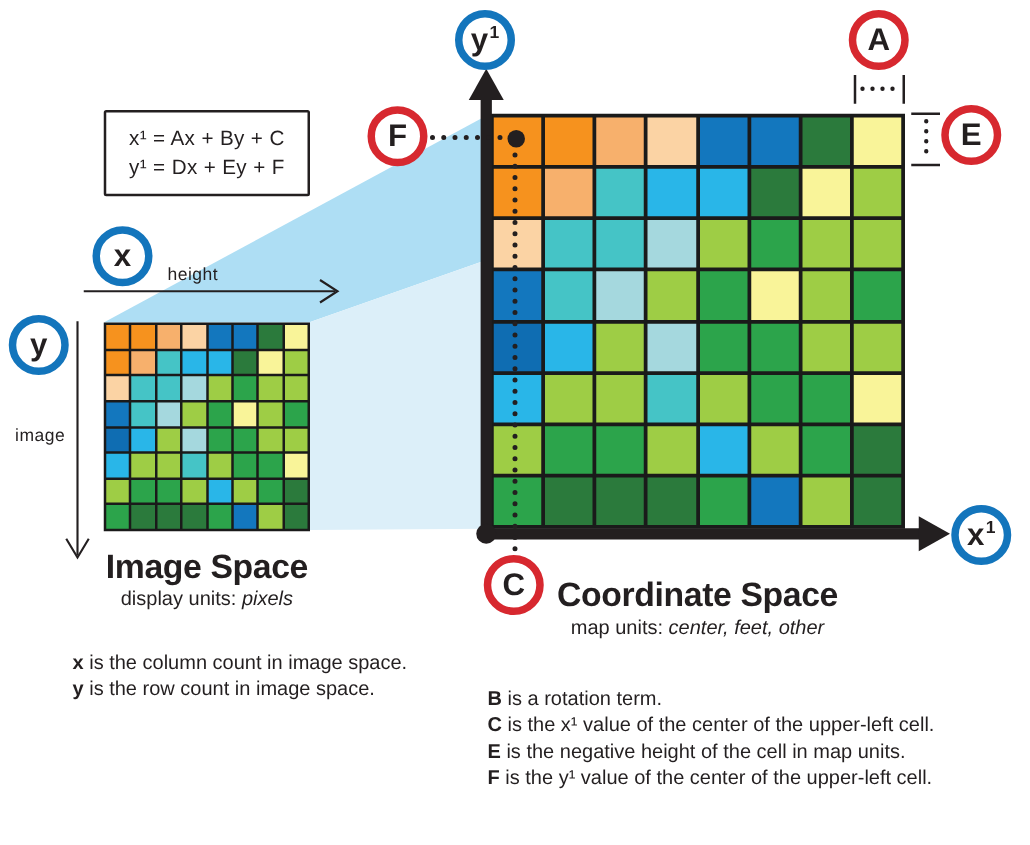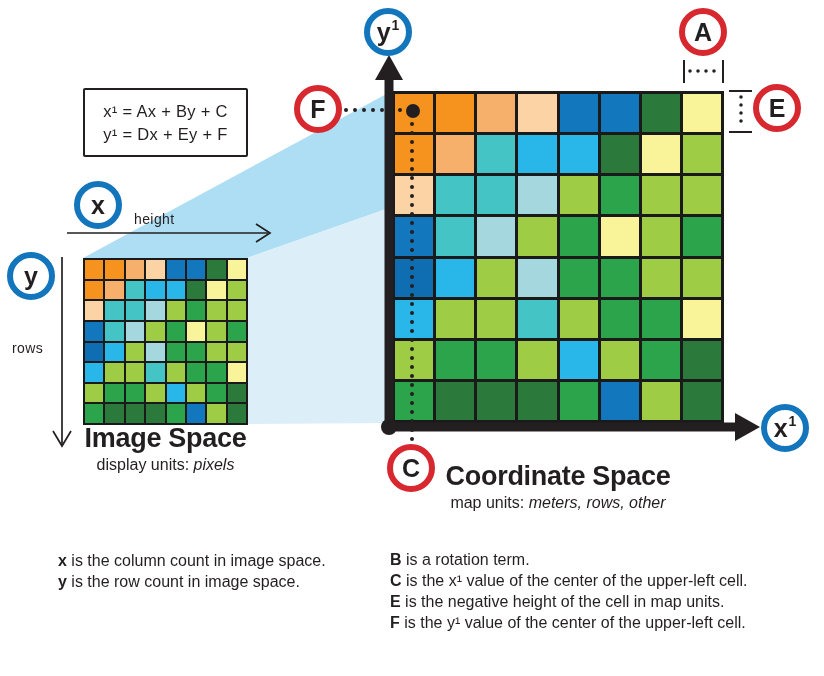--- a/index.html
+++ b/index.html
@@ -28,27 +28,27 @@
   .ring.red  { border:6.5px solid var(--circle-red,#D7282F); }
   .ring sup { font-size:14px; font-weight:bold; margin-top:-14px; margin-left:1px; }
   .formula { position:absolute; left:83px; top:88px; width:165px; height:69px;
              border:2.5px solid var(--ink); border-radius:2px; background:#fff; z-index:4;
              display:flex; flex-direction:column; align-items:center; justify-content:center;
              gap:4px; font-size:16.5px; letter-spacing:0.3px; }
   .axis-caption { position:absolute; font-size:14px; letter-spacing:0.4px; z-index:4; }
   #columns-caption { left:134px; top:211px; }
   #rows-caption { left:12px; top:340px; }
   .space-label { position:absolute; text-align:center; z-index:4; }
-  #image-space-label { left:63px; top:423px; width:205px; }
+  #image-space-label { left:63px; top:438px; width:205px; }
   #coordinate-space-label { left:392px; top:461px; width:332px; }
   .space-title { font-size:27px; font-weight:bold; letter-spacing:-0.3px; }
   .space-sub { font-size:16px; margin-top:2px; }
   .space-sub i { font-style:italic;margin-top:25px; }
   .legend { position:absolute; font-size:16px; line-height:21px; z-index:4; }
-  #legend-left { left:58px; top:550px; }
+  #legend-left { left:58px; top:520px; }
   #legend-right { left:390px; top:549px; }
   .legend b { font-weight:bold; }
 </style>
 </head>
 <body>
 
 <div class="canvas">
 
   <svg id="bg-svg" class="layer" width="824" height="676" viewBox="0 0 824 676">
     <polygon class="wedge-dark" points="83,258 392,91 392,207 247,258"></polygon>
@@ -235,29 +235,29 @@
     <span>E</span>
   </div>
   <div class="ring red" style="left:294px; top:85px;">
     <span>F</span>
   </div>
   <div class="ring red" style="left:387px; top:444px;">
     <span>C</span>
   </div>
 
   <div id="columns-caption" class="axis-caption">height</div>
-  <div id="rows-caption" class="axis-caption">rows</div>
+  <div id="rows-caption" class="axis-caption">image</div>
 
   <div id="image-space-label" class="space-label">
     <div class="space-title">Image Space</div>
     <div class="space-sub"><span>display units: </span><i>pixels</i></div>
   </div>
   <div id="coordinate-space-label" class="space-label">
     <div class="space-title">Coordinate Space</div>
-    <div class="space-sub"><span>map units: </span><i>meters, rows, other</i></div>
+    <div class="space-sub"><span>map units: </span><i>center, feet, other</i></div>
   </div>
 
   <div id="legend-left" class="legend">
     <div><b>x</b><span> is the column count in image space.</span></div>
     <div><b>y</b><span> is the row count in image space.</span></div>
   </div>
   <div id="legend-right" class="legend">
     <div><b>B</b><span> is a rotation term.</span></div>
     <div><b>C</b><span> is the x¹ value of the center of the upper-left cell.</span></div>
     <div><b>E</b><span> is the negative height of the cell in map units.</span></div>

